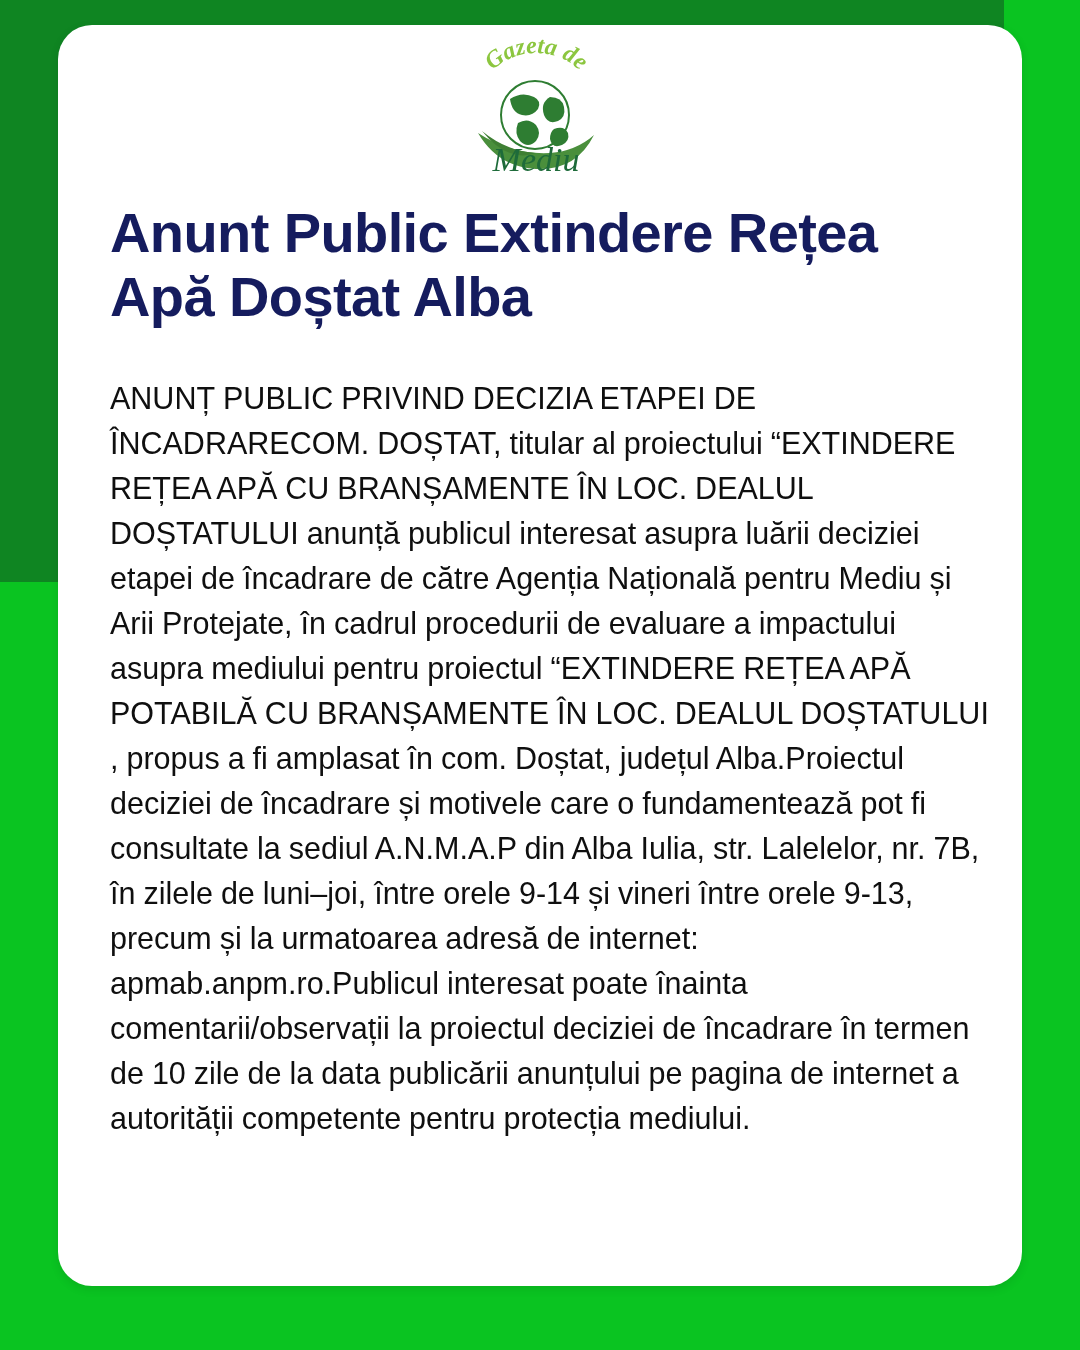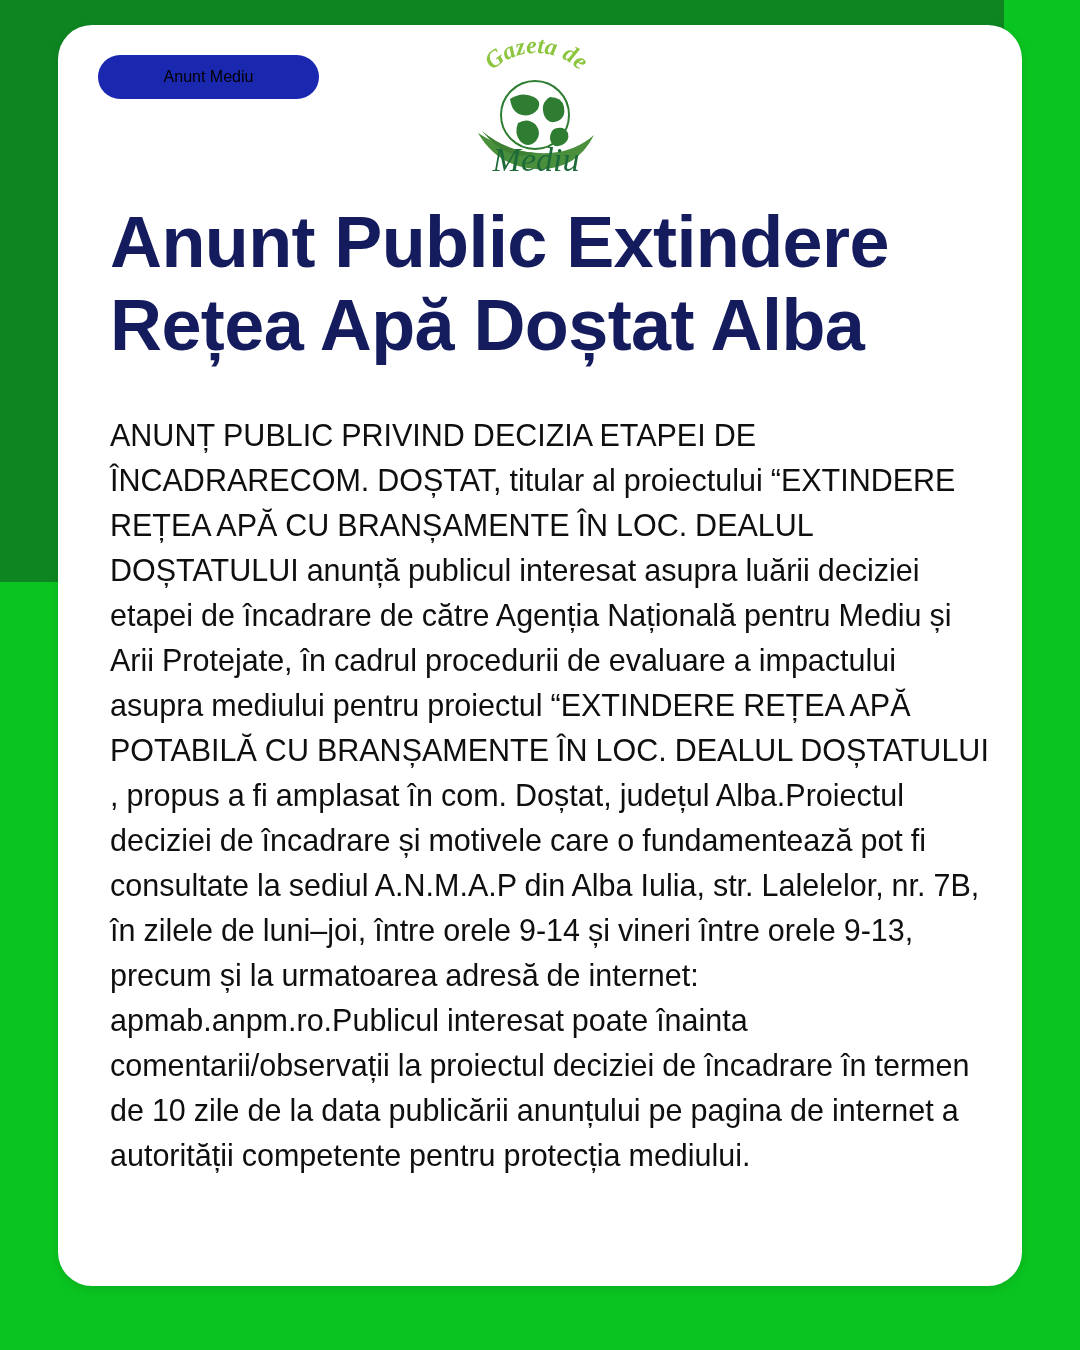--- a/index.html
+++ b/index.html
@@ -75,21 +75,21 @@
     width: 155px;
     height: 140px;
   }
   #logo svg { display: block; }
 
   
   #title {
     margin: 26px 0 0 52px;
     width: 860px;
     color: #151c5e;
-    font-size: 72px;
+    font-size: 56px;
     line-height: 1.15;
     font-weight: bold;
     letter-spacing: -0.6px;
     font-family: "Liberation Sans", sans-serif;
   }
 
   
   #body-text {
     margin: 46px 0 0 52px;
     width: 880px;
@@ -105,23 +105,20 @@
 </head>
 <body>
 
 <div id="bg-bright"></div>
 <div id="bg-dark-band"></div>
 
 <div id="card">
 
   <div id="header">
 
-    <div id="badge">
-      <span>Anunt Mediu</span>
-    </div>
 
     <div id="logo">
       <svg viewBox="0 0 155 140" width="155" height="140">
 
         <defs>
           <path id="arcTop" d="M 20 68 A 58 52 0 0 1 136 68" fill="none"></path>
         </defs>
         <text font-family="'Liberation Serif', serif" font-size="24" font-style="italic" fill="#8cc63f" font-weight="bold">
           <textPath href="#arcTop" startOffset="50%" text-anchor="middle">Gazeta de</textPath>
         </text>

